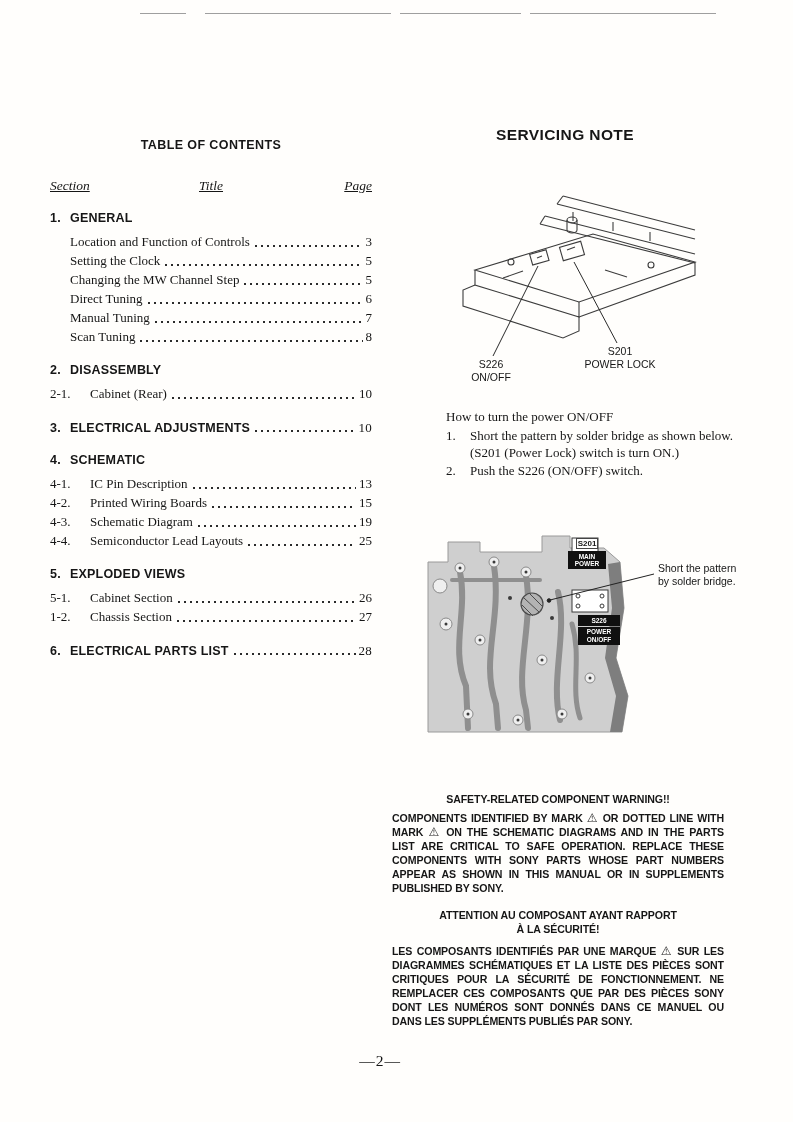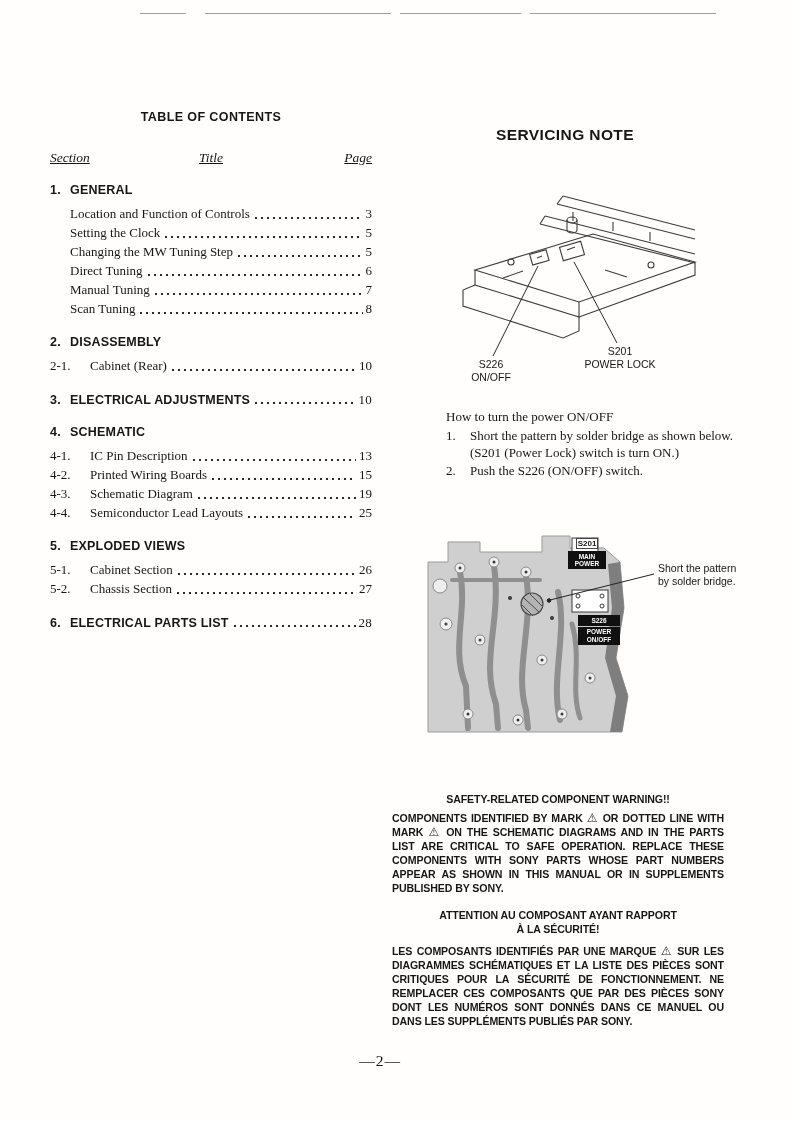--- a/index.html
+++ b/index.html
@@ -11,21 +11,21 @@
   }
 
   
   .art { position:absolute; height:1px; background:#9f9f9f; top:13px; }
   .art.a1 { left:140px; width:46px; }
   .art.a2 { left:205px; width:186px; }
   .art.a3 { left:400px; width:121px; }
   .art.a4 { left:530px; width:186px; }
 
   
-  .toc { position:absolute; left:50px; top:110px; width:322px; }
+  .toc { position:absolute; left:50px; top:138px; width:322px; }
   .toc-title { font-family:"Liberation Sans",sans-serif; font-weight:bold; font-size:12.5px;
     letter-spacing:0.4px; text-align:center; margin-bottom:26px; }
   .toc-cols { position:relative; display:flex; justify-content:space-between;
     font-style:italic; font-size:13.5px; margin-bottom:16px; }
   .toc-cols span { text-decoration:underline; }
   .col-title { position:absolute; left:50%; transform:translateX(-50%); }
 
   .sec { display:flex; align-items:baseline; margin:17px 0 7px 0;
     font-family:"Liberation Sans",sans-serif; font-weight:bold; font-size:12.5px; letter-spacing:0.2px; }
   .sec .n { width:20px; flex:none; }
@@ -105,21 +105,21 @@
       <span class="t">Location and Function of Controls</span>
       <span class="ld"></span>
       <span class="pg">3</span>
     </div>
     <div class="r ind">
       <span class="t">Setting the Clock</span>
       <span class="ld"></span>
       <span class="pg">5</span>
     </div>
     <div class="r ind">
-      <span class="t">Changing the MW Tuning Step</span>
+      <span class="t">Changing the MW Channel Step</span>
       <span class="ld"></span>
       <span class="pg">5</span>
     </div>
     <div class="r ind">
       <span class="t">Direct Tuning</span>
       <span class="ld"></span>
       <span class="pg">6</span>
     </div>
     <div class="r ind">
       <span class="t">Manual Tuning</span>
@@ -183,21 +183,21 @@
       <span class="n">5.</span>
       <span class="h">EXPLODED VIEWS</span>
     </div>
     <div class="r">
       <span class="n">5-1.</span>
       <span class="t">Cabinet Section</span>
       <span class="ld"></span>
       <span class="pg">26</span>
     </div>
     <div class="r">
-      <span class="n">5-2.</span>
+      <span class="n">1-2.</span>
       <span class="t">Chassis Section</span>
       <span class="ld"></span>
       <span class="pg">27</span>
     </div>
 
     <div class="sec">
       <span class="n">6.</span>
       <span class="h">ELECTRICAL PARTS LIST</span>
       <span class="ld"></span>
       <span class="pg">28</span>

